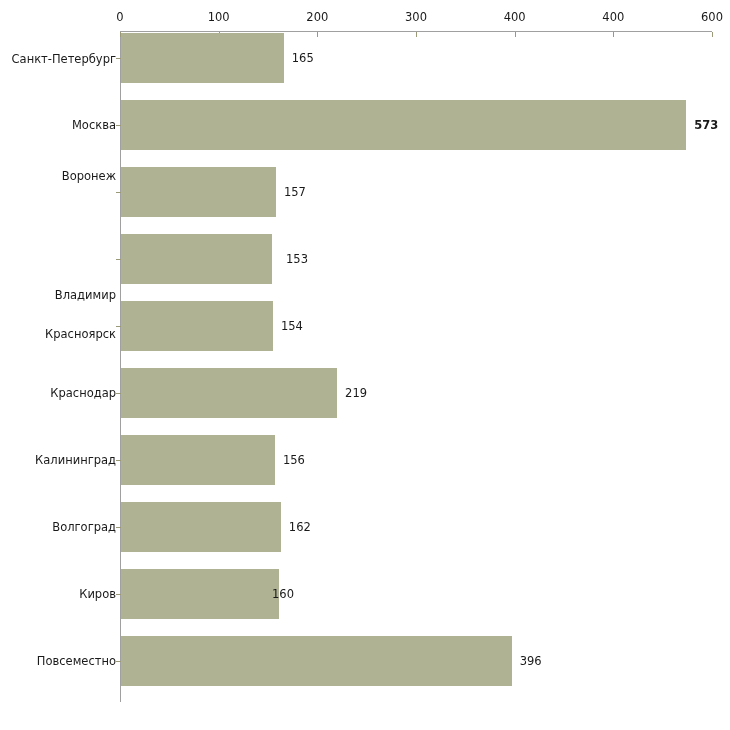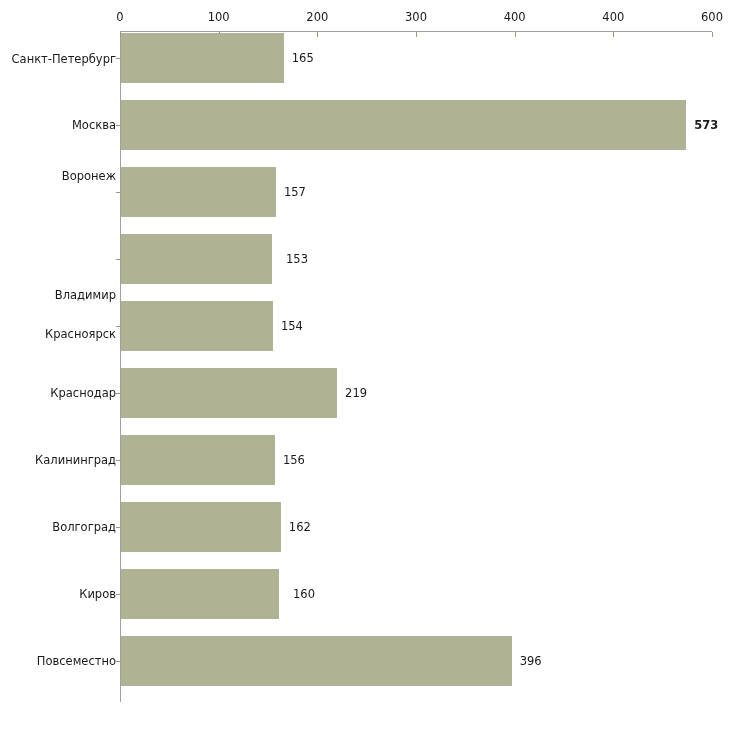--- a/index.html
+++ b/index.html
@@ -156,17 +156,17 @@
 
   <div id="values-layer">
       <div class="bar-value" style="left: 291.8px; top: 52px;">165</div>
       <div class="bar-value" style="left: 694.36px; top: 119px; font-weight: bold;">573</div>
       <div class="bar-value" style="left: 283.907px; top: 186px;">157</div>
       <div class="bar-value" style="left: 286px; top: 253px;">153</div>
       <div class="bar-value" style="left: 280.947px; top: 320px; text-align: right;">154</div>
       <div class="bar-value" style="left: 345.08px; top: 387px;">219</div>
       <div class="bar-value" style="left: 282.92px; top: 454px;">156</div>
       <div class="bar-value" style="left: 288.84px; top: 521px;">162</div>
-      <div class="bar-value" style="left: 293px; top: 588px;">160</div>
+      <div class="bar-value" style="left: 272px; top: 588px;">160</div>
       <div class="bar-value" style="left: 519.72px; top: 655px;">396</div>
     </div>
 
 </div>
 
 </body></html>

